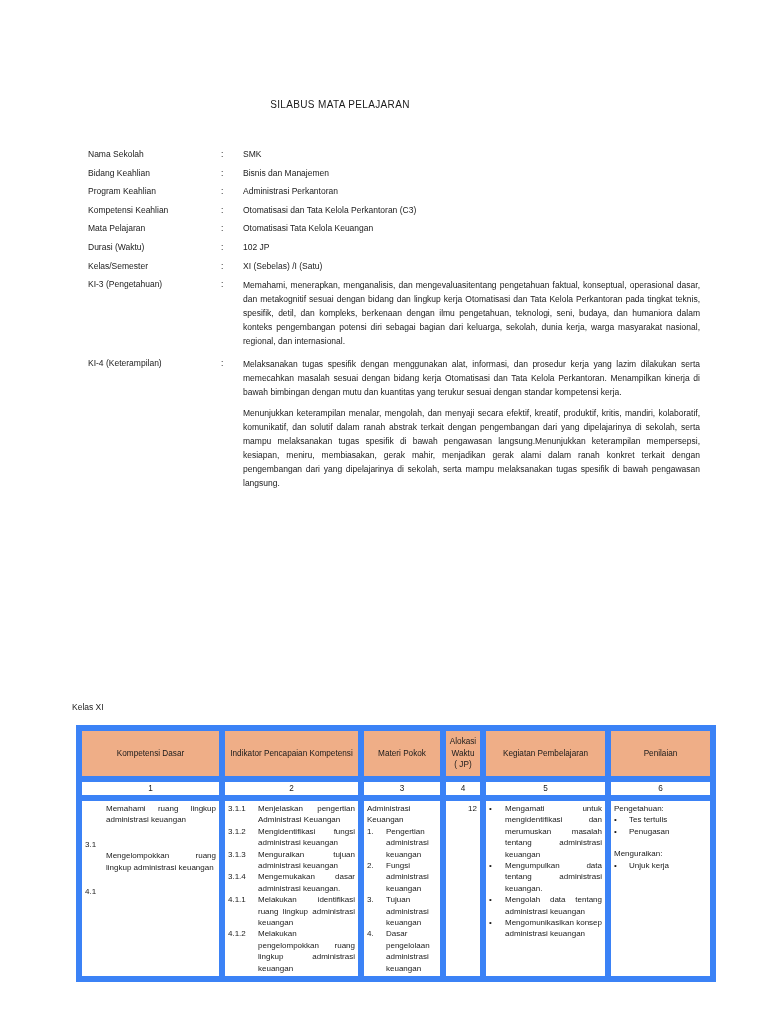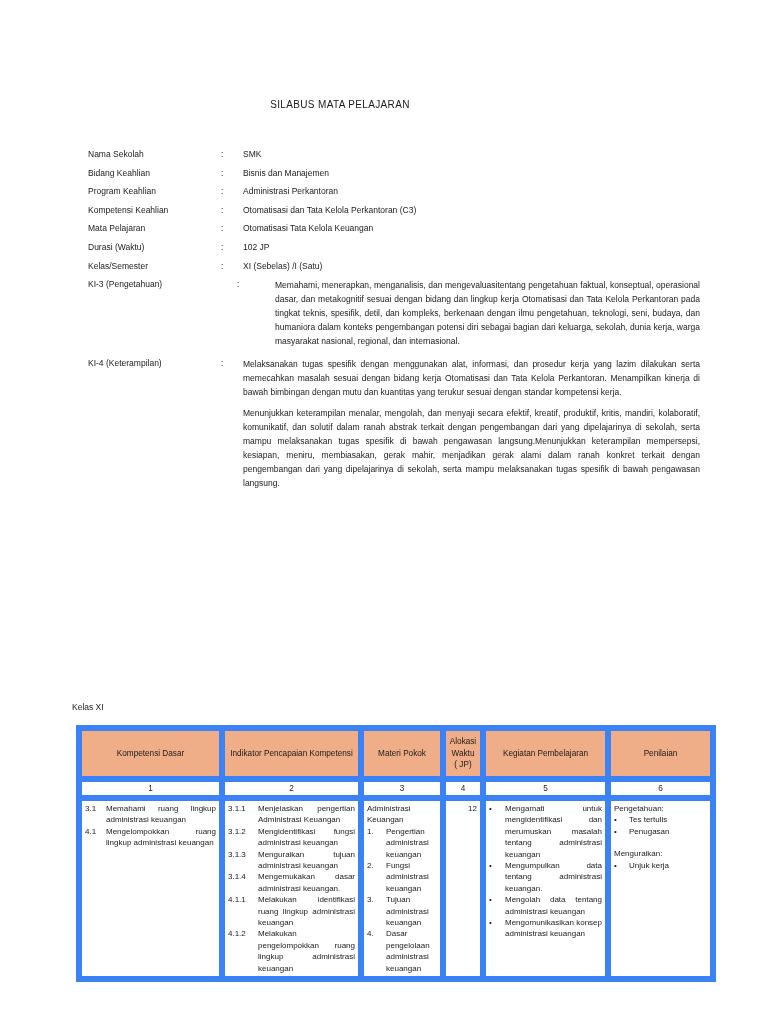--- a/index.html
+++ b/index.html
@@ -130,20 +130,21 @@
 
   
   .kd-item {
     display: flex;
     align-items: flex-start;
     margin-bottom: 0;
   }
   .kd-num {
     flex: 0 0 21px;
     width: 21px;
+    margin-top: 36px;
   }
   .kd-txt {
     flex: 1 1 auto;
     text-align: justify;
   }
 
   .ipk-item {
     display: flex;
     align-items: flex-start;
   }
@@ -250,21 +251,21 @@
       <div class="ident-colon">:</div>
       <div class="ident-value">102 JP</div>
     </div>
 
     <div class="ident-row">
       <div class="ident-label">Kelas/Semester</div>
       <div class="ident-colon">:</div>
       <div class="ident-value">XI (Sebelas) /I (Satu)</div>
     </div>
 
-    <div class="ident-row block" style="gap:16px;">
+    <div class="ident-row block" style="">
       <div class="ident-label">KI-3 (Pengetahuan)</div>
       <div class="ident-colon">:</div>
       <div class="ident-value">
         <p>Memahami, menerapkan, menganalisis, dan mengevaluasitentang pengetahuan faktual, konseptual, operasional dasar, dan metakognitif sesuai dengan bidang dan lingkup kerja Otomatisasi dan Tata Kelola Perkantoran pada tingkat teknis, spesifik, detil, dan kompleks, berkenaan dengan ilmu pengetahuan, teknologi, seni, budaya, dan humaniora dalam konteks pengembangan potensi diri sebagai bagian dari keluarga, sekolah, dunia kerja, warga masyarakat nasional, regional, dan internasional.</p>
       </div>
     </div>
 
     <div class="ident-row block" style="margin-top:8px;">
       <div class="ident-label">KI-4 (Keterampilan)</div>
       <div class="ident-colon">:</div>

